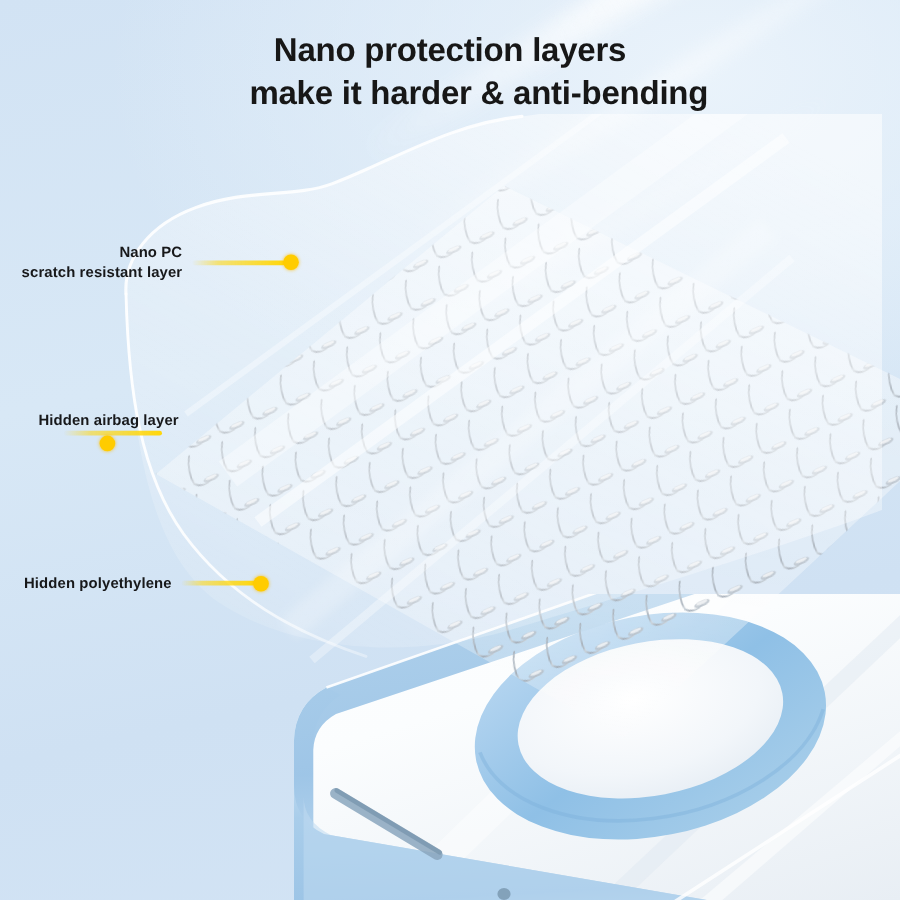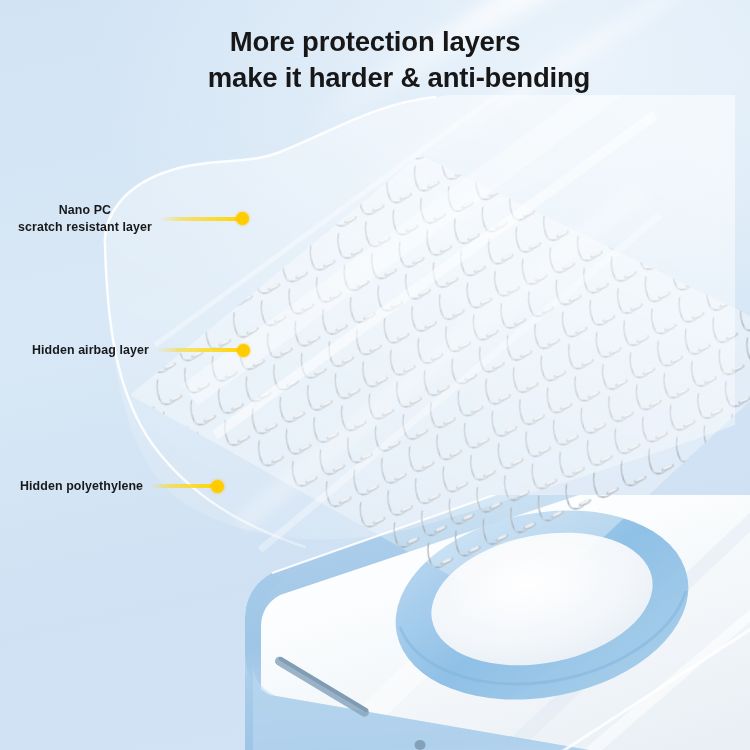--- a/index.html
+++ b/index.html
@@ -35,29 +35,29 @@
 
   
   .headline{position:absolute;left:0;top:24px;width:750px;text-align:center;
     color:#171717;font-weight:bold;font-size:27.5px;line-height:1.30;
     letter-spacing:-.2px;}
   .headline .l2{display:block;padding-left:48px;}
 
   
   .callout{position:absolute;display:flex;align-items:center;}
   .co-text{color:#17181a;font-weight:bold;font-size:12.4px;line-height:1.35;
-    text-align:center;white-space:pre-line;letter-spacing:.1px;}
+    text-align:right;white-space:pre-line;letter-spacing:.1px;}
   .co-line{height:4px;border-radius:2px;margin-left:8px;
     background:linear-gradient(90deg,rgba(255,214,10,0) 0%,rgba(255,214,10,.55) 28%,#ffd60a 100%);}
   .co-dot{width:13px;height:13px;border-radius:50%;background:#ffcc00;
     box-shadow:0 0 3px rgba(255,190,0,.9);margin-left:-2px;flex:none;}
 
   .c1{left:18px;top:202px;}
   .c1 .co-line{width:78px;}
-  .c2{left:32px;top:342px;}
+  .c2{left:32px;top:342px;flex-direction:column;}
   .c2 .co-line{width:82px;}
   .c3{left:20px;top:478px;}
   .c3 .co-line{width:62px;}
 </style>
 </head>
 <body>
 
 <div id="stage">
 
   <div class="bg"></div>
@@ -687,21 +687,21 @@
              C 96 402, 150 432, 210 452" fill="none" stroke="url(#filmEdge)" stroke-width="2.4" stroke-linecap="round"></path>
 
     <g>
       <path d="M 95 300 L 520 -10" stroke="#ffffff" stroke-width="26" opacity="0.35" fill="none"></path>
       <path d="M 120 340 L 560 20" stroke="#ffffff" stroke-width="10" opacity="0.5" fill="none"></path>
       <path d="M 60 250 L 430 -20" stroke="#ffffff" stroke-width="5" opacity="0.35" fill="none"></path>
     </g>
   </svg>
 
   <div class="headline">
-    <span>More protection layers</span>
+    <span>Nano protection layers</span>
     <span class="l2">make it harder &amp; anti-bending</span>
   </div>
 
   <div class="callout c1">
     <div class="co-text">Nano PC
 scratch resistant layer</div>
     <div class="co-line"></div>
     <div class="co-dot"></div>
   </div>
 

